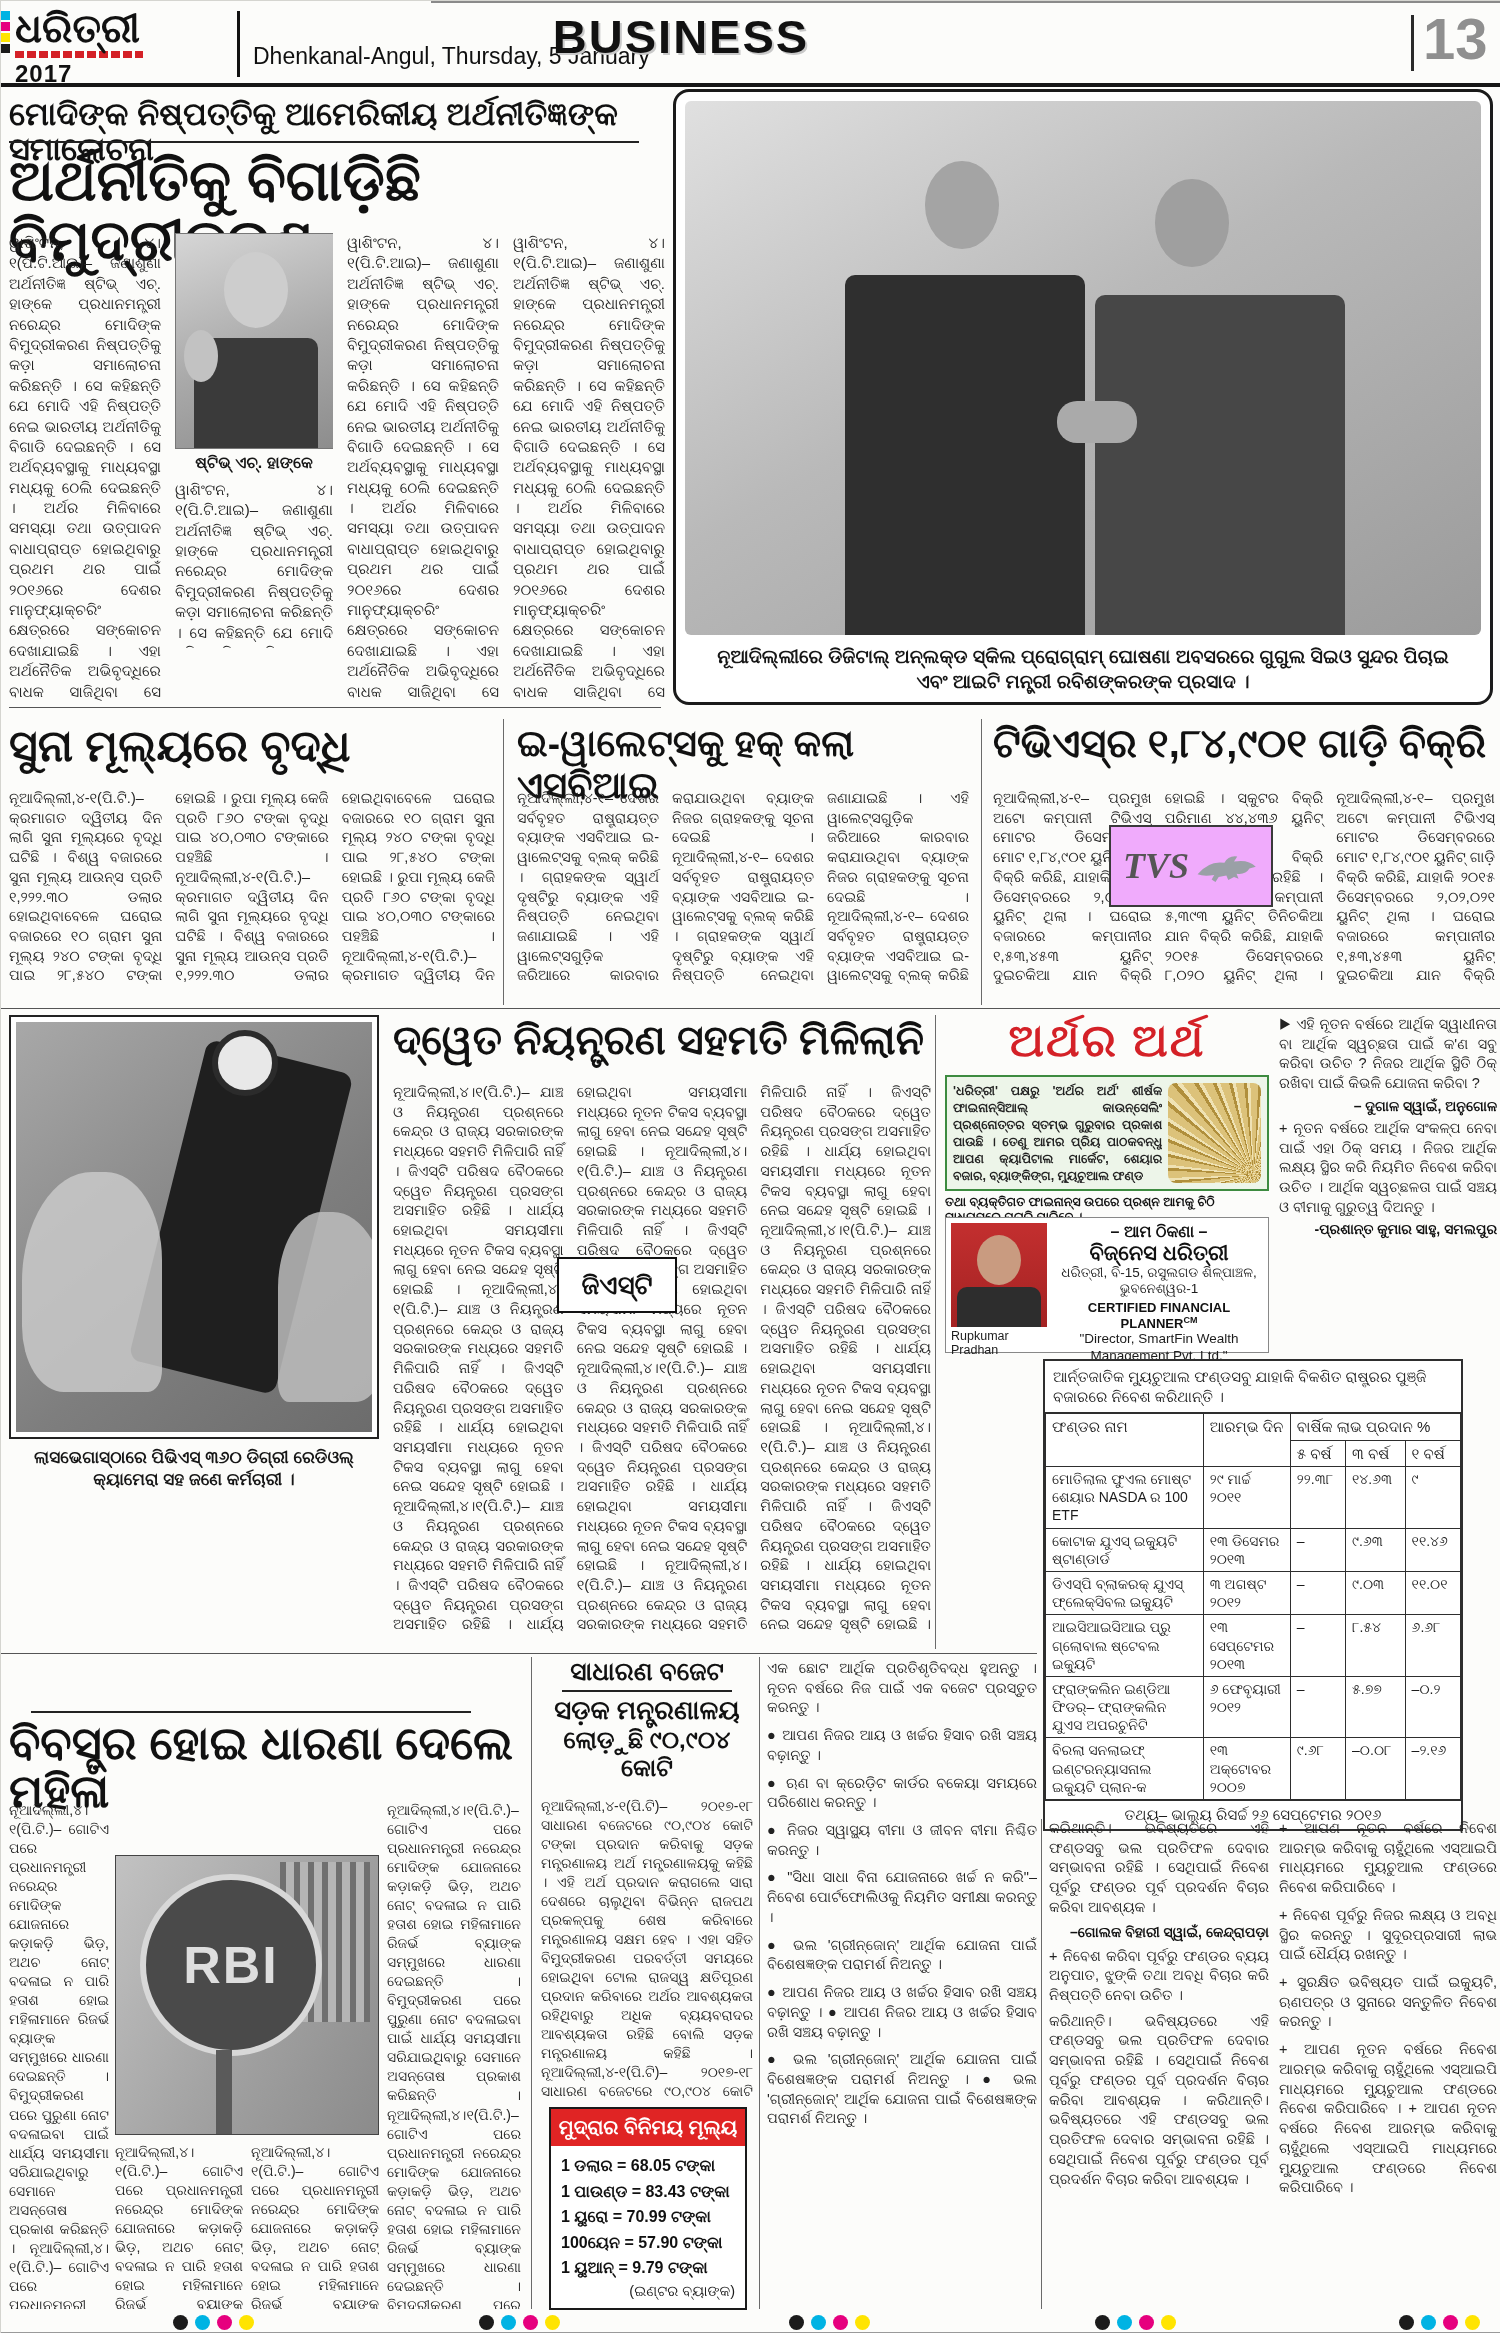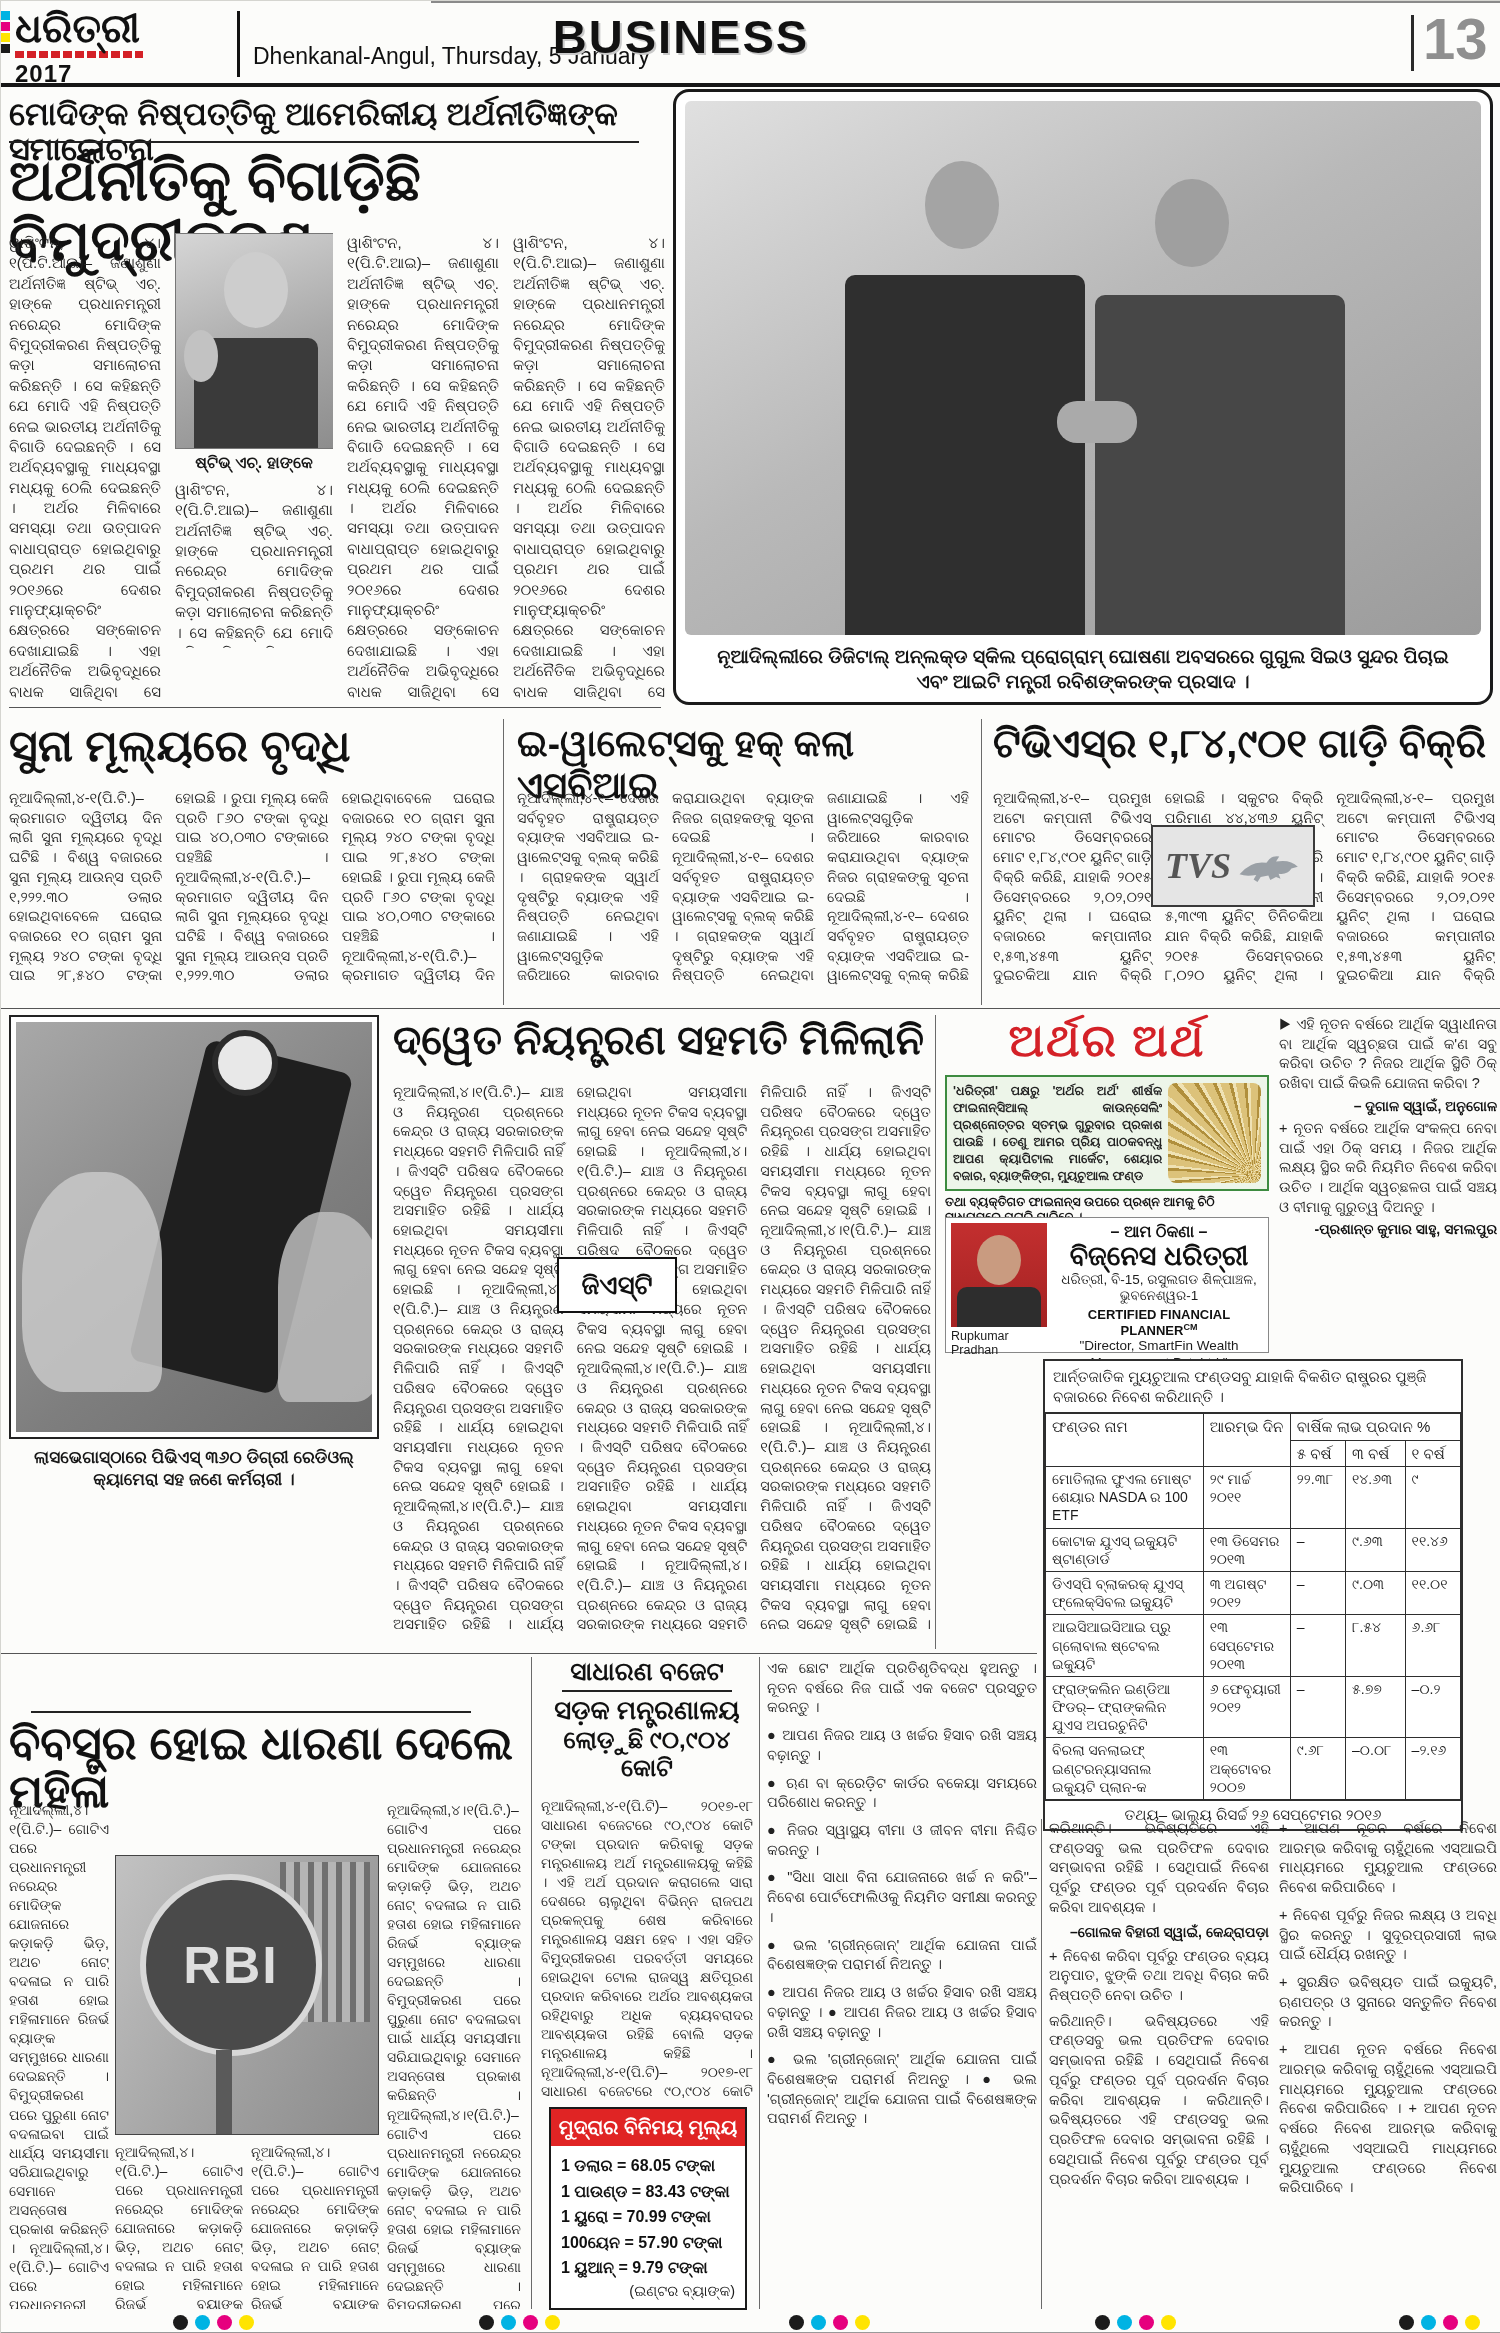--- a/index.html
+++ b/index.html
@@ -83,21 +83,21 @@
 
   <div class="abs vrule" style="left:502px;top:718px;height:286px;"></div>
 
   <div class="abs hd" style="left:516px;top:722px;width:452px;font-size:37px;">ଇ-ୱାଲେଟ୍ସକୁ ହକ୍ କଲା ଏସବିଆଇ</div>
   <div class="abs jt cols3" style="left:516px;top:788px;width:452px;height:214px;font-size:14.5px;">ନୂଆଦିଲ୍ଲୀ,୪-୧– ଦେଶର ସର୍ବବୃହତ ରାଷ୍ଟ୍ରାୟତ୍ତ ବ୍ୟାଙ୍କ ଏସବିଆଇ ଇ-ୱାଲେଟ୍ସକୁ ବ୍ଲକ୍ କରିଛି । ଗ୍ରାହକଙ୍କ ସ୍ୱାର୍ଥ ଦୃଷ୍ଟିରୁ ବ୍ୟାଙ୍କ ଏହି ନିଷ୍ପତ୍ତି ନେଇଥିବା ଜଣାଯାଇଛି । ଏହି ୱାଲେଟ୍ସଗୁଡ଼ିକ ଜରିଆରେ କାରବାର କରାଯାଉଥିବା ବ୍ୟାଙ୍କ ନିଜର ଗ୍ରାହକଙ୍କୁ ସୂଚନା ଦେଇଛି । ନୂଆଦିଲ୍ଲୀ,୪-୧– ଦେଶର ସର୍ବବୃହତ ରାଷ୍ଟ୍ରାୟତ୍ତ ବ୍ୟାଙ୍କ ଏସବିଆଇ ଇ-ୱାଲେଟ୍ସକୁ ବ୍ଲକ୍ କରିଛି । ଗ୍ରାହକଙ୍କ ସ୍ୱାର୍ଥ ଦୃଷ୍ଟିରୁ ବ୍ୟାଙ୍କ ଏହି ନିଷ୍ପତ୍ତି ନେଇଥିବା ଜଣାଯାଇଛି । ଏହି ୱାଲେଟ୍ସଗୁଡ଼ିକ ଜରିଆରେ କାରବାର କରାଯାଉଥିବା ବ୍ୟାଙ୍କ ନିଜର ଗ୍ରାହକଙ୍କୁ ସୂଚନା ଦେଇଛି । ନୂଆଦିଲ୍ଲୀ,୪-୧– ଦେଶର ସର୍ବବୃହତ ରାଷ୍ଟ୍ରାୟତ୍ତ ବ୍ୟାଙ୍କ ଏସବିଆଇ ଇ-ୱାଲେଟ୍ସକୁ ବ୍ଲକ୍ କରିଛି । ଗ୍ରାହକଙ୍କ ସ୍ୱାର୍ଥ ଦୃଷ୍ଟିରୁ ବ୍ୟାଙ୍କ ଏହି ନିଷ୍ପତ୍ତି ନେଇଥିବା ଜଣାଯାଇଛି । ଏହି ୱାଲେଟ୍ସଗୁଡ଼ିକ ଜରିଆରେ କାରବାର କରାଯାଉଥିବା ବ୍ୟାଙ୍କ ନିଜର ଗ୍ରାହକଙ୍କୁ ସୂଚନା ଦେଇଛି । ନୂଆଦିଲ୍ଲୀ,୪-୧– ଦେଶର ସର୍ବବୃହତ ରାଷ୍ଟ୍ରାୟତ୍ତ ବ୍ୟାଙ୍କ ଏସବିଆଇ ଇ-ୱାଲେଟ୍ସକୁ ବ୍ଲକ୍ କରିଛି । ଗ୍ରାହକଙ୍କ ସ୍ୱାର୍ଥ ଦୃଷ୍ଟିରୁ ବ୍ୟାଙ୍କ ଏହି ନିଷ୍ପତ୍ତି ନେଇଥିବା ଜଣାଯାଇଛି । ଏହି ୱାଲେଟ୍ସଗୁଡ଼ିକ ଜରିଆରେ କାରବାର କରାଯାଉଥିବା ବ୍ୟାଙ୍କ ନିଜର ଗ୍ରାହକଙ୍କୁ ସୂଚନା ଦେଇଛି ।</div>
 
   <div class="abs vrule" style="left:980px;top:718px;height:286px;"></div>
 
   <div class="abs hd" style="left:992px;top:720px;width:502px;font-size:40px;">ଟିଭିଏସ୍ର ୧,୮୪,୯୦୧ ଗାଡ଼ି ବିକ୍ରି</div>
   <div class="abs jt cols3" style="left:992px;top:788px;width:502px;height:214px;font-size:14.5px;">ନୂଆଦିଲ୍ଲୀ,୪-୧– ପ୍ରମୁଖ ଅଟୋ କମ୍ପାନୀ ଟିଭିଏସ୍ ମୋଟର ଡିସେମ୍ବରରେ ମୋଟ ୧,୮୪,୯୦୧ ୟୁନିଟ୍ ଗାଡ଼ି ବିକ୍ରି କରିଛି, ଯାହାକି ୨୦୧୫ ଡିସେମ୍ବରରେ ୨,୦୨,୦୨୧ ୟୁନିଟ୍ ଥିଲା । ଘରୋଇ ବଜାରରେ କମ୍ପାନୀର ୧,୫୩,୪୫୩ ୟୁନିଟ୍ ଦୁଇଚକିଆ ଯାନ ବିକ୍ରି ହୋଇଛି । ସ୍କୁଟର ବିକ୍ରି ପରିମାଣ ୪୪,୪୩୬ ୟୁନିଟ୍ ଥିବାବେଳେ ମୋଟରସାଇକେଲ ବିକ୍ରି ୪୮,୧୮୯ ୟୁନିଟ୍ ରହିଛି । ଅନ୍ୟପକ୍ଷରେ କମ୍ପାନୀ ୫,୩୯୩ ୟୁନିଟ୍ ତିନିଚକିଆ ଯାନ ବିକ୍ରି କରିଛି, ଯାହାକି ୨୦୧୫ ଡିସେମ୍ବରରେ ୮,୦୨୦ ୟୁନିଟ୍ ଥିଲା । ନୂଆଦିଲ୍ଲୀ,୪-୧– ପ୍ରମୁଖ ଅଟୋ କମ୍ପାନୀ ଟିଭିଏସ୍ ମୋଟର ଡିସେମ୍ବରରେ ମୋଟ ୧,୮୪,୯୦୧ ୟୁନିଟ୍ ଗାଡ଼ି ବିକ୍ରି କରିଛି, ଯାହାକି ୨୦୧୫ ଡିସେମ୍ବରରେ ୨,୦୨,୦୨୧ ୟୁନିଟ୍ ଥିଲା । ଘରୋଇ ବଜାରରେ କମ୍ପାନୀର ୧,୫୩,୪୫୩ ୟୁନିଟ୍ ଦୁଇଚକିଆ ଯାନ ବିକ୍ରି ହୋଇଛି । ସ୍କୁଟର ବିକ୍ରି ପରିମାଣ ୪୪,୪୩୬ ୟୁନିଟ୍ ଥିବାବେଳେ ମୋଟରସାଇକେଲ ବିକ୍ରି ୪୮,୧୮୯ ୟୁନିଟ୍ ରହିଛି । ଅନ୍ୟପକ୍ଷରେ କମ୍ପାନୀ ୫,୩୯୩ ୟୁନିଟ୍ ତିନିଚକିଆ ଯାନ ବିକ୍ରି କରିଛି, ଯାହାକି ୨୦୧୫ ଡିସେମ୍ବରରେ ୮,୦୨୦ ୟୁନିଟ୍ ଥିଲା ।</div>
-  <div class="abs" style="left:1150px;top:824px;width:160px;height:78px;border:2px solid #3a3a3a;background:#e5e5e5;display:flex;align-items:center;justify-content:center;gap:6px;">
+  <div class="abs" style="left:1108px;top:824px;width:160px;height:78px;border:2px solid #3a3a3a;background:#f0abfc;display:flex;align-items:center;justify-content:center;gap:6px;">
     <span style="font-family:'Liberation Serif',serif;font-weight:bold;font-style:italic;font-size:36px;color:#555;">TVS</span>
     <svg width="64" height="34" viewBox="0 0 100 50">
       <path d="M4 38 q18 -22 42 -18 q6 -12 20 -10 l-5 8 q22 -4 34 8 l-10 3 q-6 10 -20 8 l3 8 l-7 -3 l-9 5 l-3 -7 l-12 2 l-5 8 l-6 -4 l4 -7 q-16 3 -26 -1 z" fill="#9aa0a6"></path>
     </svg>
   </div>
 
   <div class="abs hrule" style="left:0;top:1007px;width:1500px;"></div>
 
   <div class="abs" style="left:8px;top:1014px;width:370px;height:424px;border:2px solid #222;padding:5px;box-sizing:border-box;background:#fff;">
     <div class="photo" style="width:100%;height:100%;background:linear-gradient(140deg,#a8a8a8,#7e7e7e 60%,#6c6c6c);">
@@ -126,21 +126,21 @@
   <div class="abs" style="left:944px;top:1216px;width:324px;height:136px;border:1px solid #888;box-sizing:border-box;display:flex;padding:5px;gap:8px;background:#fff;">
     <div style="width:96px;">
       <div class="photo" style="width:96px;height:104px;background:linear-gradient(#c32f2f,#a32222);">
         <div class="head-circle" style="left:26px;top:12px;width:44px;height:50px;background:#c99b80;"></div>
         <div class="figure" style="left:6px;bottom:0;width:84px;height:40px;background:#2d2d2d;"></div>
       </div>
       <div style="font-size:12.5px;margin-top:2px;">Rupkumar Pradhan</div>
     </div>
     <div style="width:212px;text-align:center;">
       <div class="hd" style="font-size:16px;">– ଆମ ଠିକଣା –</div>
-      <div class="hd" style="font-size:27px;">ବିଜ୍‌ନେସ ଧରିତ୍ରୀ</div>
+      <div class="hd" style="font-size:21px;">ବିଜ୍‌ନେସ ଧରିତ୍ରୀ</div>
       <div style="font-size:13.5px;">ଧରିତ୍ରୀ, ବି-15, ରସୁଲଗଡ ଶିଳ୍ପାଞ୍ଚଳ,</div>
       <div style="font-size:13.5px;margin-bottom:3px;">ଭୁବନେଶ୍ୱର-1</div>
       <div class="hd" style="font-size:13px;"><span>CERTIFIED FINANCIAL PLANNER</span><sup style="font-size:9px;">CM</sup></div>
       <div class="pre" style="font-size:13.5px;line-height:1.25;">"Director, SmartFin Wealth
 Management Pvt. Ltd."</div>
     </div>
   </div>
 
   <div class="abs" style="left:1278px;top:1014px;width:218px;height:336px;overflow:hidden;font-size:14.5px;">
     <p class="jt" style="margin:0 0 4px;">▶ ଏହି ନୂତନ ବର୍ଷରେ ଆର୍ଥିକ ସ୍ୱାଧୀନତା ବା ଆର୍ଥିକ ସ୍ୱଚ୍ଛତା ପାଇଁ କ'ଣ ସବୁ କରିବା ଉଚିତ ? ନିଜର ଆର୍ଥିକ ସ୍ଥିତି ଠିକ୍ ରଖିବା ପାଇଁ କିଭଳି ଯୋଜନା କରିବା ?</p>

